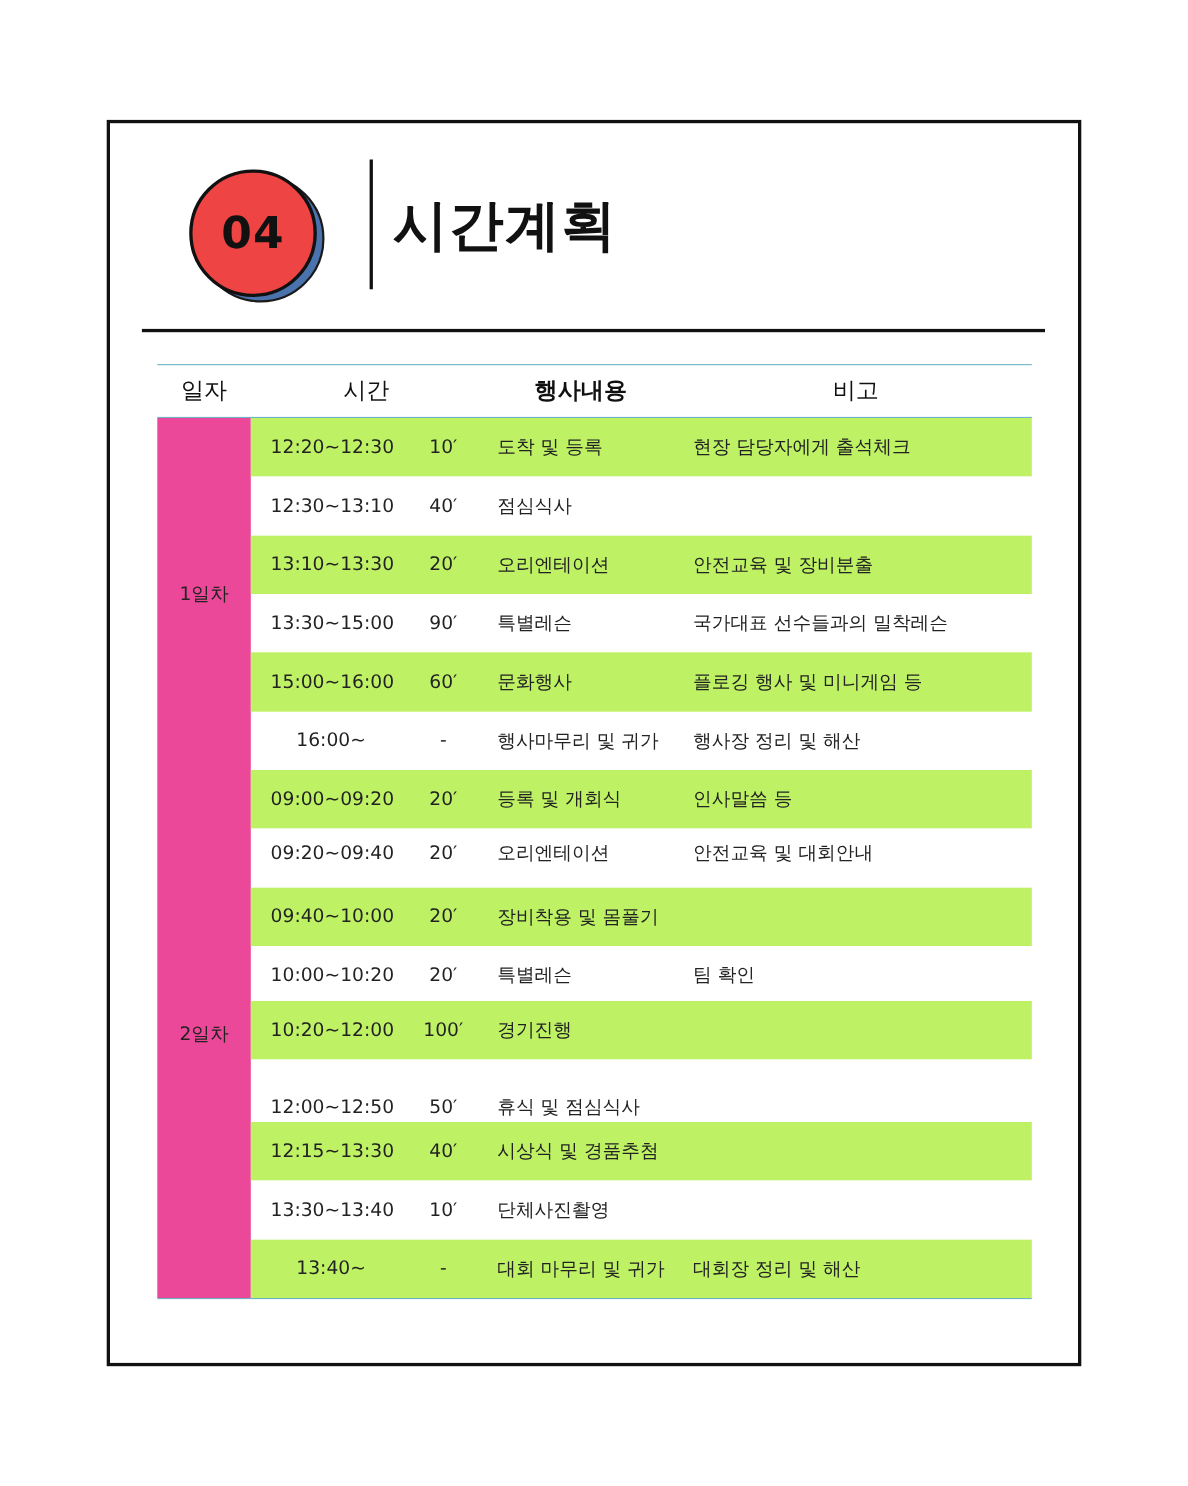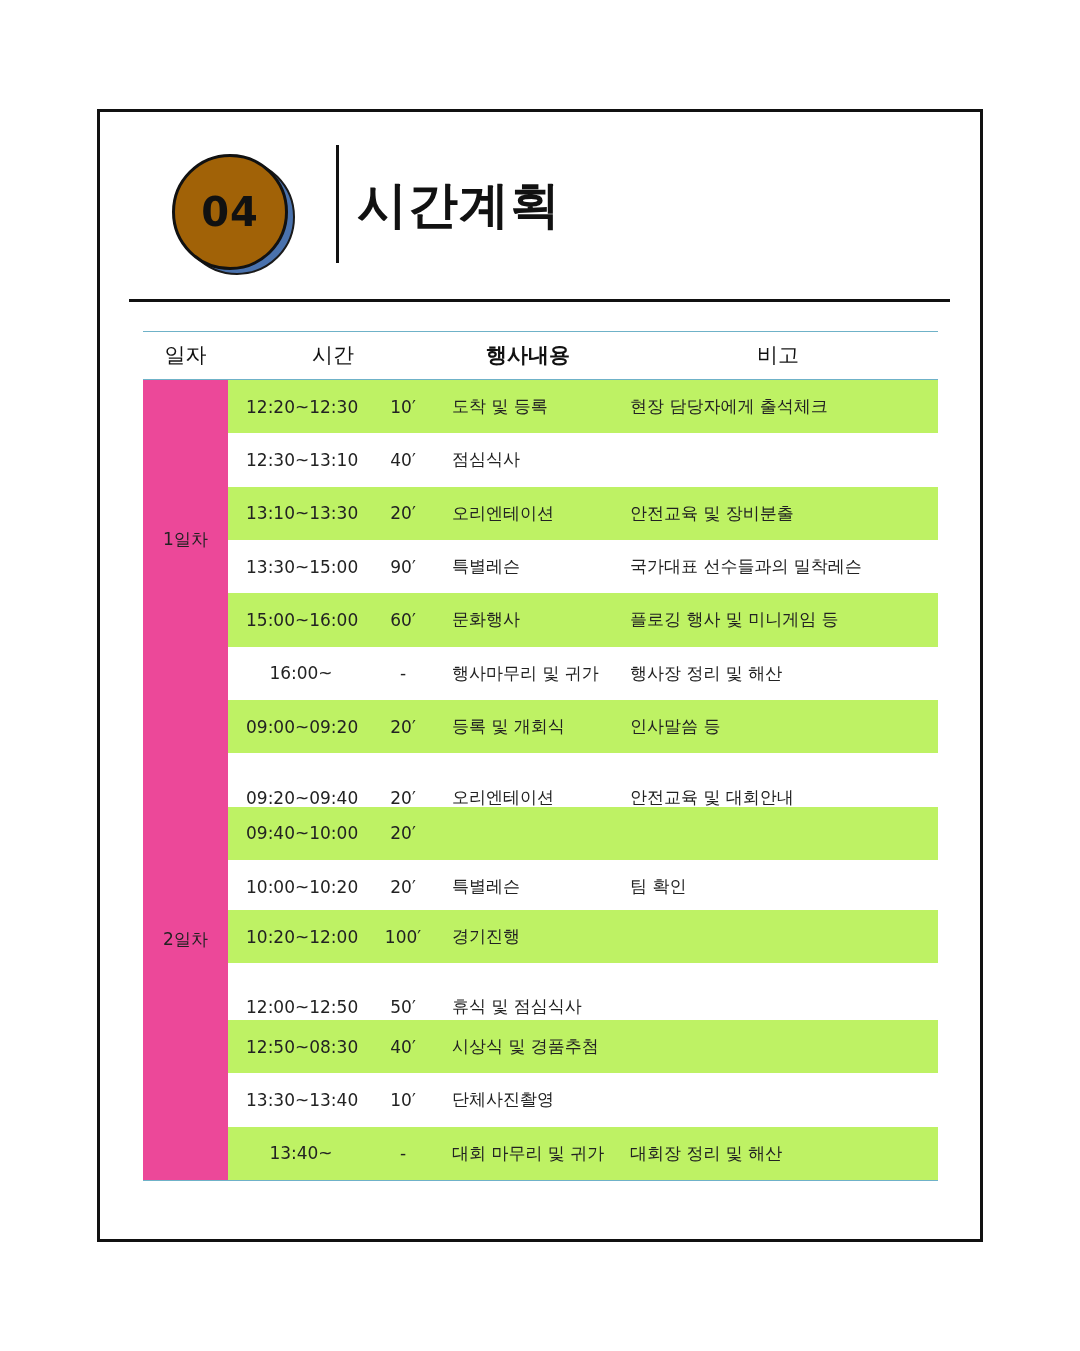--- a/index.html
+++ b/index.html
@@ -1,19 +1,19 @@
 <!DOCTYPE html>
 <html><head>
 <meta charset="utf-8">
 <style>
   html, body { margin:0; padding:0; background:#ffffff; }
   body { width:1080px; height:1351px; position:relative; font-family:"DejaVu Sans","Liberation Sans",sans-serif; color:#1a1a1a; overflow:hidden; }
   .frame { position:absolute; left:97px; top:109px; width:880px; height:1127px; border:3px solid #111; }
   .badge-shadow { position:absolute; left:179px; top:159px; width:112px; height:112px; border-radius:50%; background:#4a72ad; border:2px solid #1a1a1a; }
-  .badge { position:absolute; left:172px; top:154px; width:110px; height:110px; border-radius:50%; background:#a16207; border:3px solid #111; display:flex; align-items:center; justify-content:center; }
+  .badge { position:absolute; left:172px; top:154px; width:110px; height:110px; border-radius:50%; background:#ef4444; border:3px solid #111; display:flex; align-items:center; justify-content:center; }
   .badge span { font-family:"DejaVu Sans","Liberation Sans",sans-serif; font-weight:bold; font-size:40px; letter-spacing:1px; color:#111; }
   .vbar { position:absolute; left:336px; top:145px; width:3px; height:118px; background:#111; }
   .title { position:absolute; left:357px; top:172px; font-size:50px; font-weight:bold; color:#111; letter-spacing:1px; }
   .hrule { position:absolute; left:129px; top:299px; width:821px; height:3px; background:#111; }
 
   .table { position:absolute; left:143px; top:331px; width:795px; }
   .thead { height:47px; border-top:1px solid #6fb2c8; border-bottom:1px solid #6fb2c8; position:relative; }
   .th { position:absolute; top:0; height:47px; line-height:47px; font-size:21px; color:#111; text-align:center; }
   .tbody { position:relative; height:800px; border-bottom:1px solid #6fb2c8; }
   .daycell { position:absolute; left:0; width:85px; background:#ec4899; display:flex; align-items:center; justify-content:center; font-size:17px; color:#222; }
@@ -84,29 +84,30 @@
         <div class="cell c-note">행사장 정리 및 해산</div>
         <div class="cell c-event">행사마무리 및 귀가</div>
       </div>
       <div class="daycell" style="top: 319.98px; height: 479.97px;">2일차</div>
       <div class="row shade" style="top: 319.98px; text-align: center;">
         <div class="cell c-time">09:00~09:20</div>
         <div class="cell c-dur">20′</div>
         <div class="cell c-event">등록 및 개회식</div>
         <div class="cell c-note">인사말씀 등</div>
       </div>
-      <div class="row" style="top: 391px; text-align: center;">
+      <div class="row" style="top: 369px; text-align: center;">
         <div class="cell c-time">09:20~09:40</div>
         <div class="cell c-dur">20′</div>
         <div class="cell c-event">오리엔테이션</div>
         <div class="cell c-note">안전교육 및 대회안내</div>
       </div>
       <div class="row shade" style="top: 426.64px;">
         <div class="cell c-time">09:40~10:00</div>
         <div class="cell c-dur">20′</div>
+        <div class="cell c-event">장비착용 및 몸풀기</div>
         <div class="cell c-note"></div>
       </div>
       <div class="row" style="top: 479.97px;">
         <div class="cell c-time">10:00~10:20</div>
         <div class="cell c-dur">20′</div>
         <div class="cell c-event">특별레슨</div>
         <div class="cell c-note">팀 확인</div>
       </div>
       <div class="row shade" style="top: 530px;">
         <div class="cell c-time">10:20~12:00</div>
@@ -114,21 +115,21 @@
         <div class="cell c-event">경기진행</div>
         <div class="cell c-note"></div>
       </div>
       <div class="row" style="top: 600px; padding-left: 24px;">
         <div class="cell c-time">12:00~12:50</div>
         <div class="cell c-dur">50′</div>
         <div class="cell c-event">휴식 및 점심식사</div>
         <div class="cell c-note"></div>
       </div>
       <div class="row shade" style="top: 639.96px;">
-        <div class="cell c-time">12:50~08:30</div>
+        <div class="cell c-time">12:15~13:30</div>
         <div class="cell c-dur">40′</div>
         <div class="cell c-event">시상식 및 경품추첨</div>
         <div class="cell c-note"></div>
       </div>
       <div class="row" style="top: 693.29px;">
         <div class="cell c-time">13:30~13:40</div>
         <div class="cell c-dur">10′</div>
         <div class="cell c-event">단체사진촬영</div>
         <div class="cell c-note"></div>
       </div>

